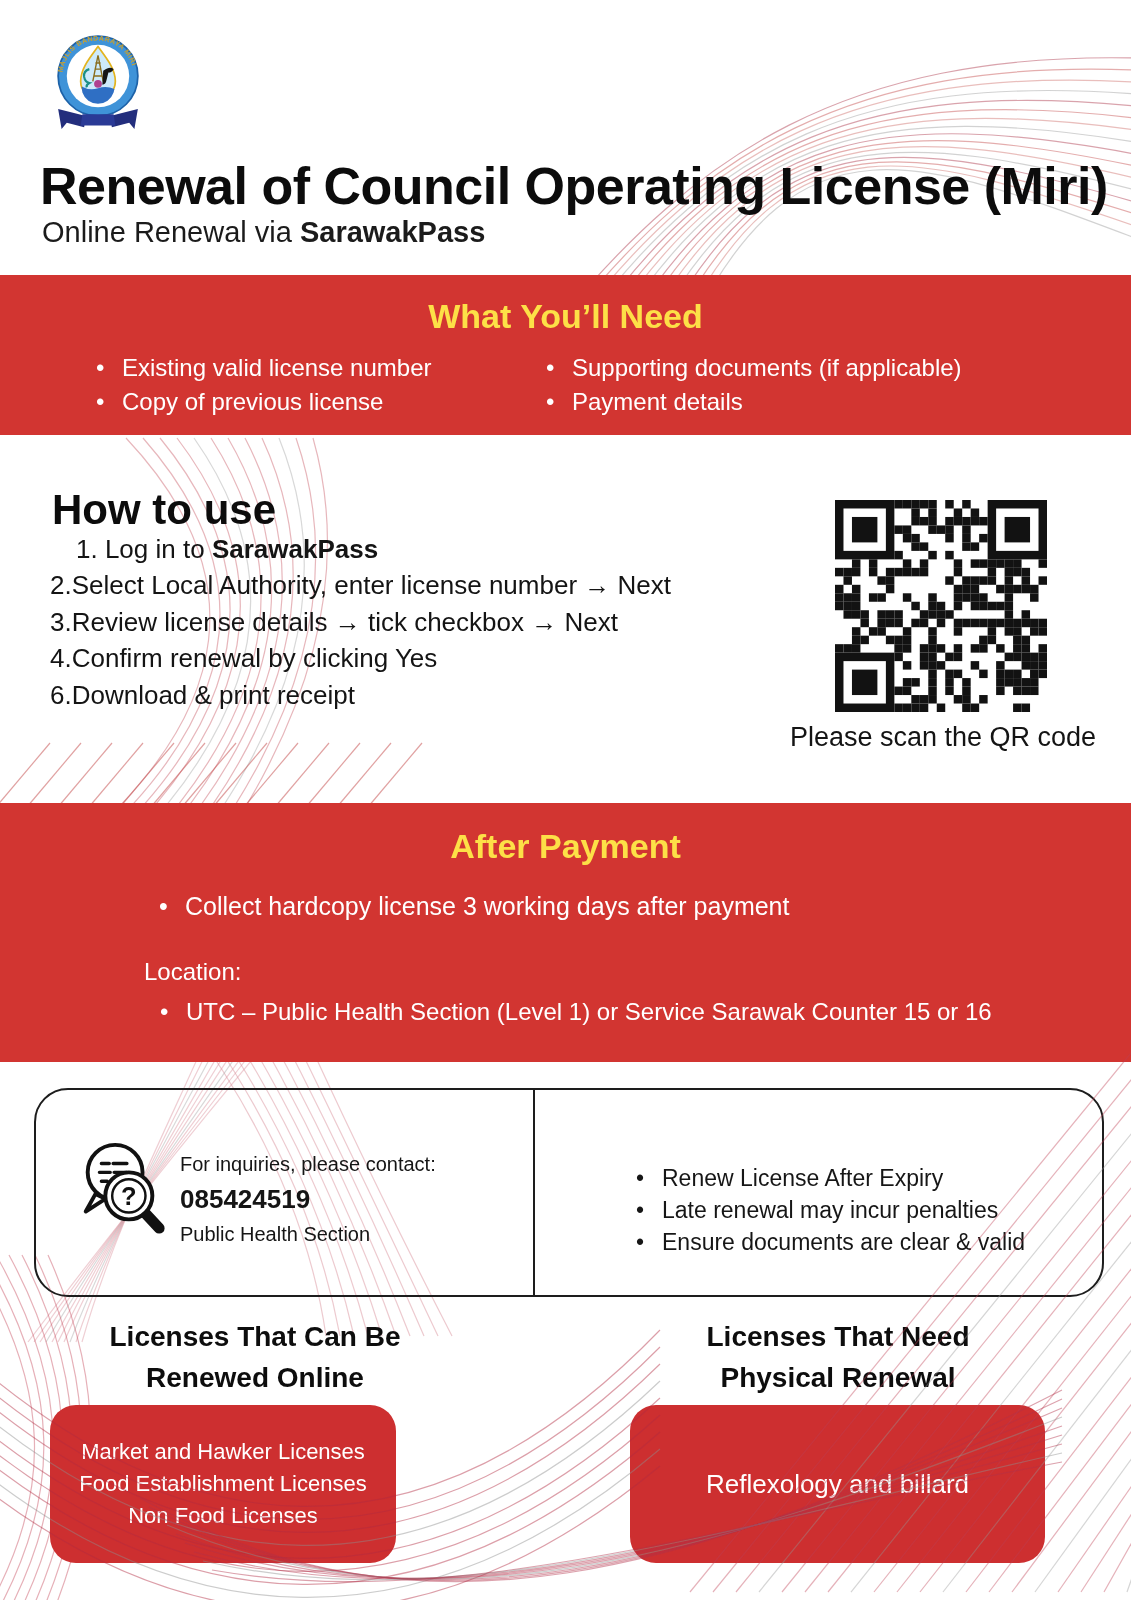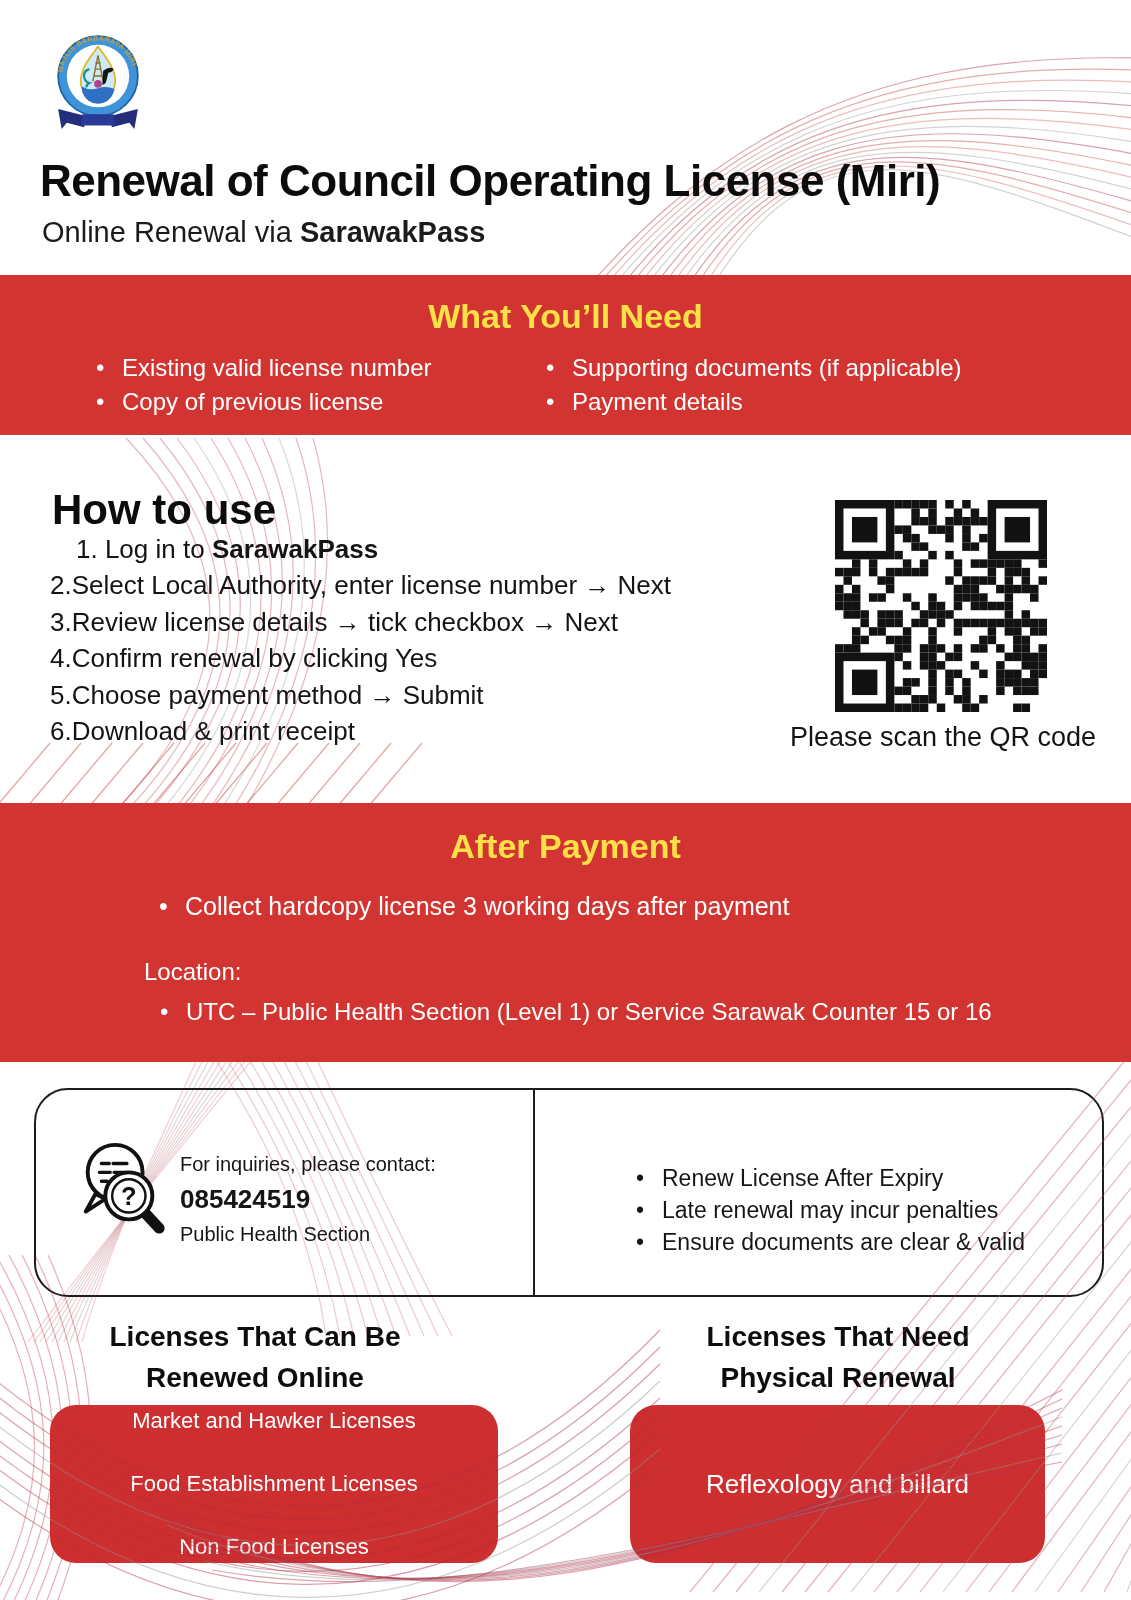--- a/index.html
+++ b/index.html
@@ -3,21 +3,21 @@
 <meta charset="utf-8">
 <style>
   html,body{margin:0;padding:0;background:#ffffff;}
   :root{--band-red:#d23531;--box-red:#cd2f30;}
   .page{position:relative;width:1131px;height:1600px;overflow:hidden;background:#fff;
         font-family:"Liberation Sans",sans-serif;color:#111;}
   .decor{position:absolute;left:0;top:0;width:1131px;height:1600px;z-index:0;pointer-events:none;}
   .decor2{position:absolute;left:0;top:0;width:1131px;height:1600px;z-index:2;pointer-events:none;}
 
   .logo{position:absolute;left:46px;top:24px;width:104px;height:118px;z-index:1;}
-  .title{position:absolute;left:40px;top:156px;width:1070px;margin:0;font-size:44px;font-weight:700;
+  .title{position:absolute;left:40px;top:156px;width:1070px;margin:0;font-size:52px;font-weight:700;
          letter-spacing:-0.5px;color:#0c0c0c;z-index:1;}
   .subtitle{position:absolute;left:42px;top:216px;margin:0;font-size:29px;color:#1b1b1b;z-index:1;}
   .subtitle strong{font-weight:700;}
 
   .band{position:absolute;left:0;width:1131px;background:var(--band-red);z-index:1;}
   .band1{top:275px;height:160px;}
   .band2{top:803px;height:259px;}
   .band-title{margin:0;text-align:center;font-size:34px;font-weight:700;color:#fde047;padding-top:22px;}
   .band2 .band-title{padding-top:24px;}
 
@@ -57,21 +57,21 @@
 
   .bh{position:absolute;top:1316px;margin:0;text-align:center;font-size:28px;font-weight:700;
       line-height:41px;color:#0d0d0d;z-index:1;}
   .bh-left{left:55px;width:400px;}
   .bh-right{left:640px;width:396px;}
   .bh span{display:block;}
 
   .red-box{position:absolute;top:1405px;height:158px;border-radius:26px;background:var(--box-red);
            color:#fff;display:flex;flex-direction:column;justify-content:center;text-align:center;z-index:1;}
   .red-box p{margin:0;}
-  .rb-left{left:50px;width:448px;font-size:22px;line-height:32px;justify-content:space-between;}
+  .rb-left{left:50px;width:346px;font-size:22px;line-height:32px;}
   .rb-right{left:630px;width:415px;font-size:26px;}
 </style>
 </head>
 <body>
 
 <div class="page">
 
   <svg id="decor" class="decor" viewBox="0 0 1131 1600">
       <path d="M 558 322 C 695 155, 845 52, 1135 58" stroke="#ab3348" stroke-opacity="0.45" stroke-width="1.2" fill="none"></path>
       <path d="M 567 322 C 702 152, 850 59, 1135 70" stroke="#c44949" stroke-opacity="0.45" stroke-width="1.2" fill="none"></path>
@@ -183,21 +183,20 @@
       <li class="dot-item">Copy of previous license</li>
     </ul>
   </section>
 
   <h2 class="howto-title">How to use</h2>
   <ol class="steps">
     <li><span>1. Log in to </span><strong>SarawakPass</strong></li>
     <li><span>2.Select Local Authority, enter license number → Next</span></li>
     <li><span>3.Review license details → tick checkbox → Next</span></li>
     <li><span>4.Confirm renewal by clicking Yes</span></li>
-    <li><span>5.Choose payment method → Submit</span></li>
     <li><span>6.Download &amp; print receipt</span></li>
   </ol>
 
   <figure class="qr">
     <svg id="qrsvg" viewBox="0 0 200 200">
         <rect width="200" height="200" fill="#fff"></rect>
         <g fill="#121212">
           <rect x="56" y="0" width="8" height="8"></rect>
           <rect x="64" y="0" width="8" height="8"></rect>
           <rect x="72" y="0" width="8" height="8"></rect>

